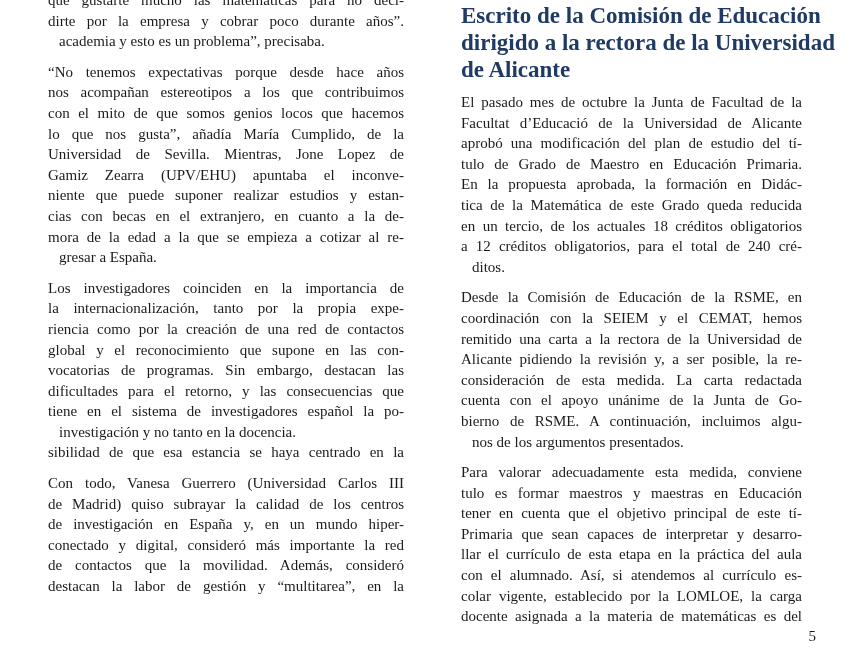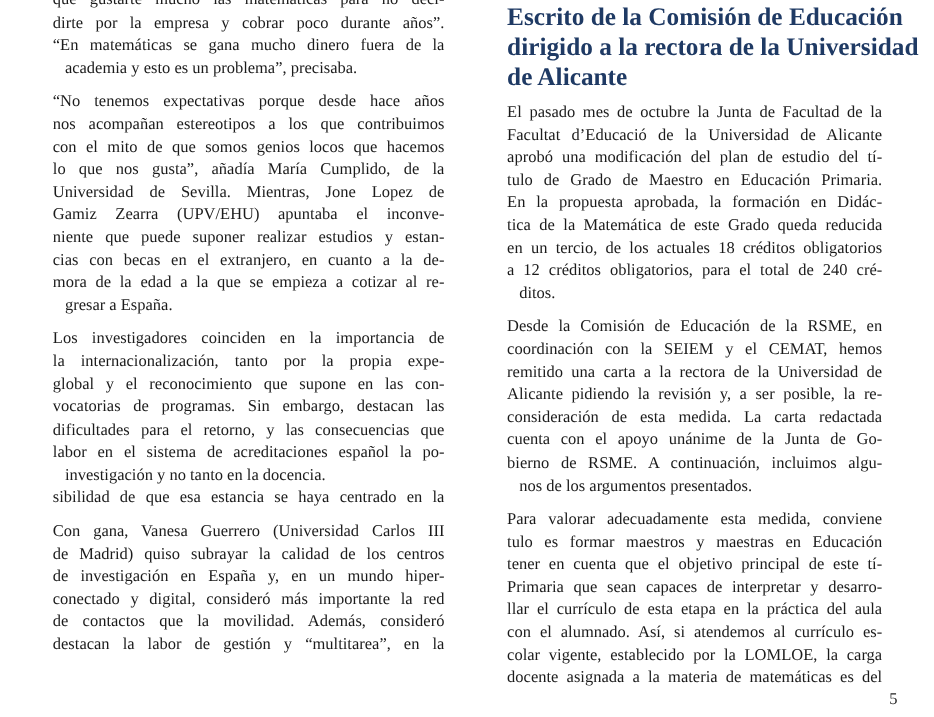--- a/index.html
+++ b/index.html
@@ -76,47 +76,47 @@
 </style>
 </head>
 <body>
 
 <div class="page">
 
   <div class="col col-left">
       <div class="para">
         <div class="line">que gustarte mucho las matemáticas para no deci-</div>
         <div class="line">dirte por la empresa y cobrar poco durante años”.</div>
-        <div class="line">“En matemáticas se gana mucho dinero fuera de la</div>
         <div class="line endline">academia y esto es un problema”, precisaba.</div>
       </div>
       <div class="para">
         <div class="line">“No tenemos expectativas porque desde hace años</div>
         <div class="line">nos acompañan estereotipos a los que contribuimos</div>
         <div class="line">con el mito de que somos genios locos que hacemos</div>
         <div class="line">lo que nos gusta”, añadía María Cumplido, de la</div>
         <div class="line">Universidad de Sevilla. Mientras, Jone Lopez de</div>
         <div class="line">Gamiz Zearra (UPV/EHU) apuntaba el inconve-</div>
         <div class="line">niente que puede suponer realizar estudios y estan-</div>
         <div class="line">cias con becas en el extranjero, en cuanto a la de-</div>
         <div class="line">mora de la edad a la que se empieza a cotizar al re-</div>
         <div class="line endline">gresar a España.</div>
       </div>
       <div class="para">
         <div class="line">Los investigadores coinciden en la importancia de</div>
         <div class="line">la internacionalización, tanto por la propia expe-</div>
+        <div class="line">riencia como por la creación de una red de contactos</div>
         <div class="line">global y el reconocimiento que supone en las con-</div>
         <div class="line">vocatorias de programas. Sin embargo, destacan las</div>
         <div class="line">dificultades para el retorno, y las consecuencias que</div>
-        <div class="line">labor en el sistema de acreditaciones español la po-</div>
+        <div class="line">tiene en el sistema de investigadores español la po-</div>
         <div class="line endline">investigación y no tanto en la docencia.</div>
         <div class="line">sibilidad de que esa estancia se haya centrado en la</div>
       </div>
       <div class="para">
-        <div class="line">Con gana, Vanesa Guerrero (Universidad Carlos III</div>
+        <div class="line">Con todo, Vanesa Guerrero (Universidad Carlos III</div>
         <div class="line">de Madrid) quiso subrayar la calidad de los centros</div>
         <div class="line">de investigación en España y, en un mundo hiper-</div>
         <div class="line">conectado y digital, consideró más importante la red</div>
         <div class="line">de contactos que la movilidad. Además, consideró</div>
         <div class="line">destacan la labor de gestión y “multitarea”, en la</div>
       </div>
     </div>
 
   <div class="col col-right">
     <div class="heading">

